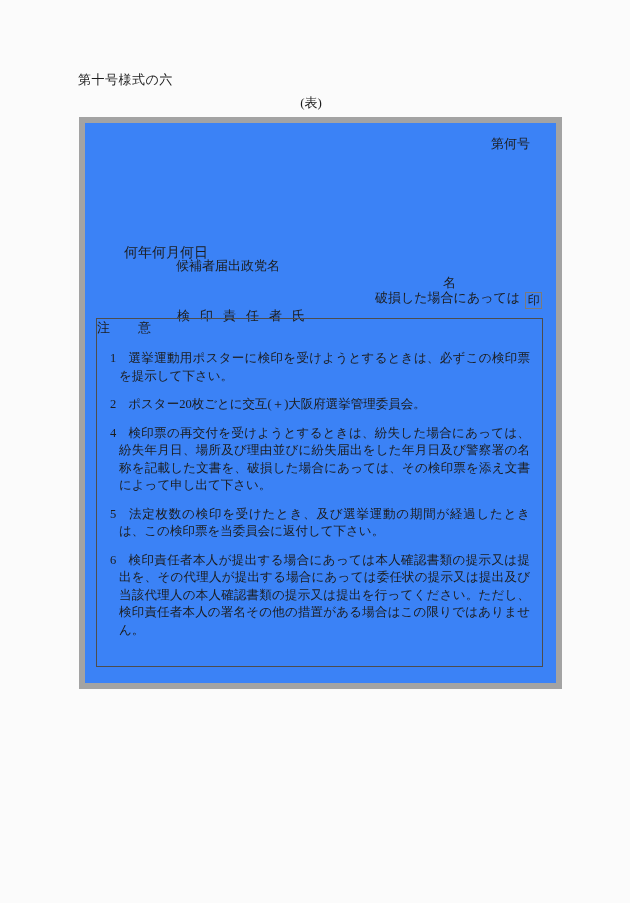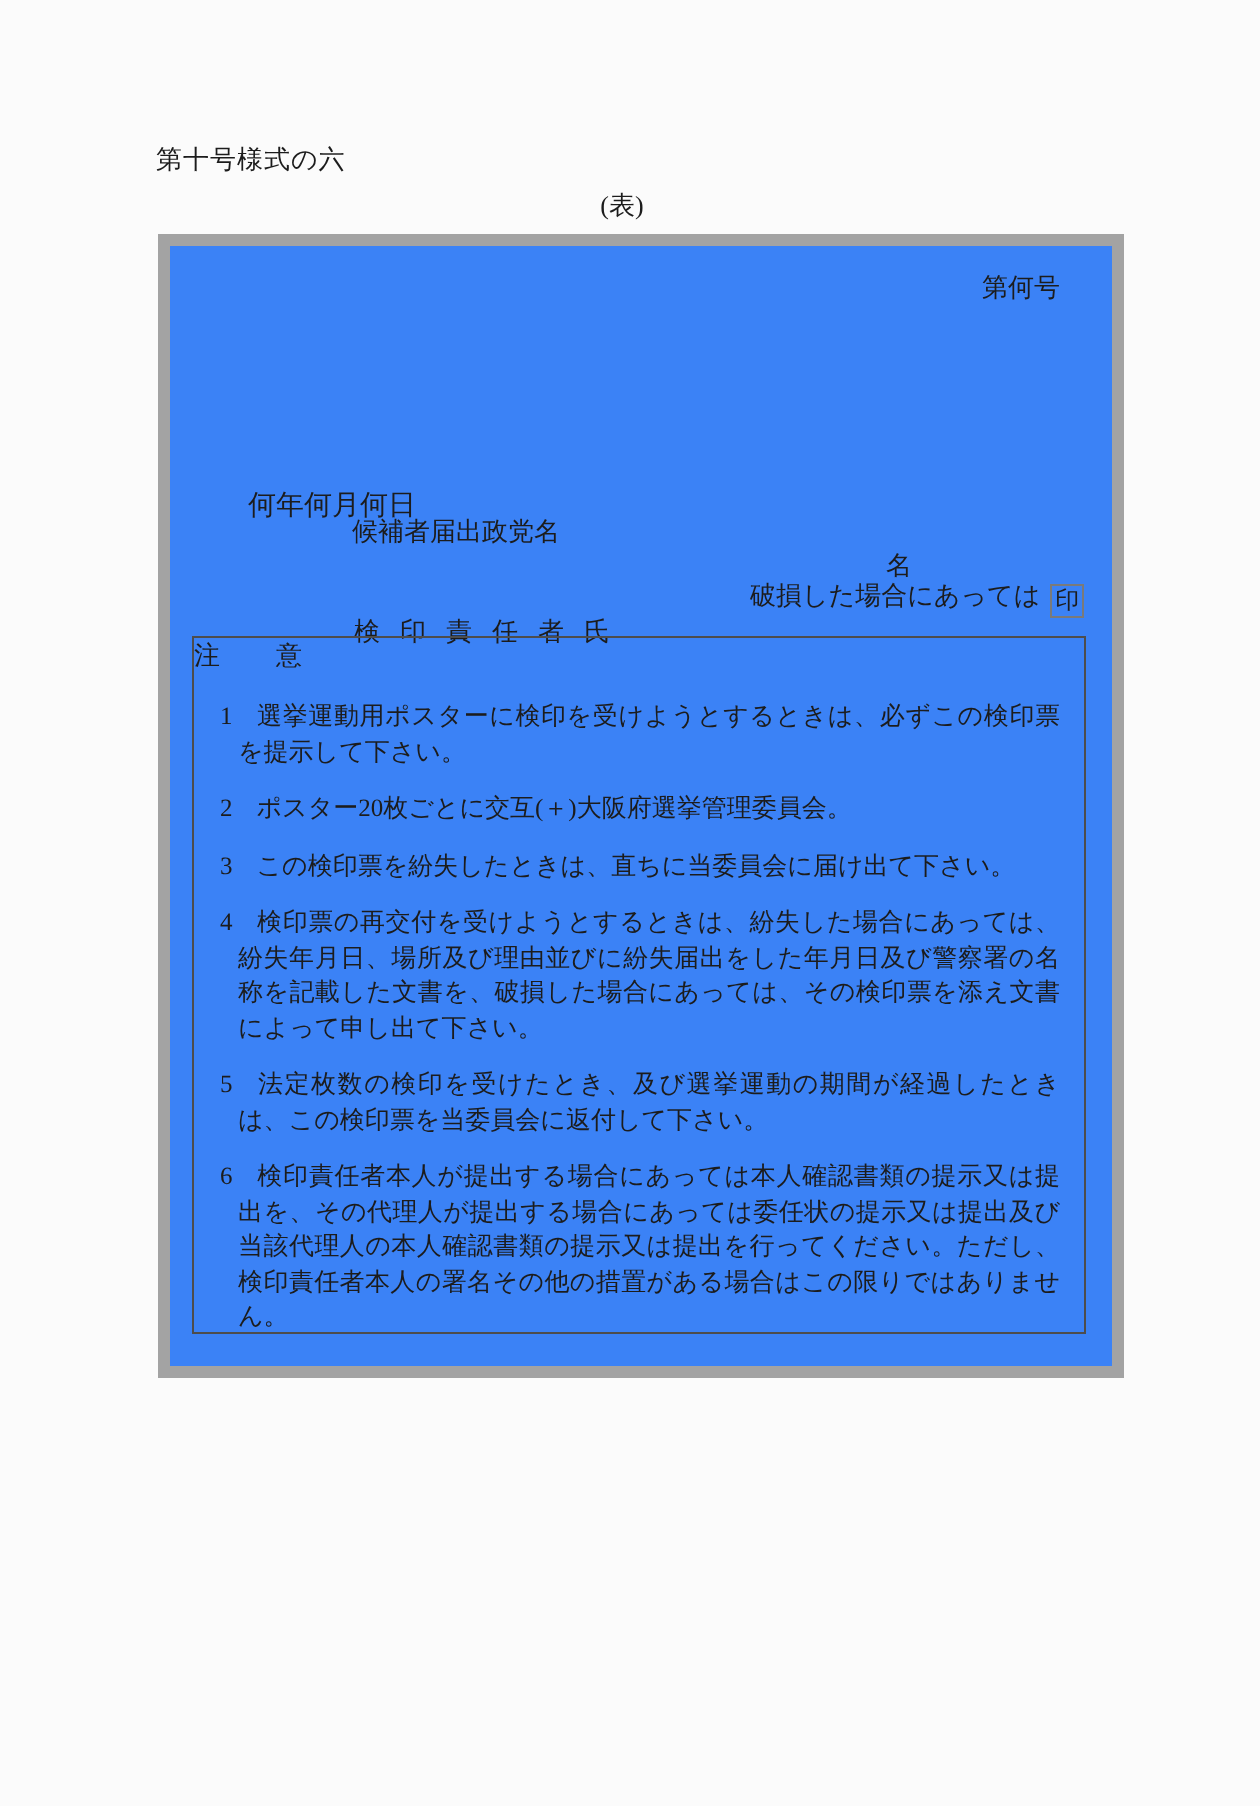--- a/index.html
+++ b/index.html
@@ -177,23 +177,20 @@
         <span>注</span><span class="heading-gap"></span><span>意</span>
       </div>
       <div class="notes-list">
         <div class="note-item">
           <span>1</span><span class="note-gap"></span><span>選挙運動用ポスターに検印を受けようとするときは、必ずこの検印票を提示して下さい。</span>
         </div>
         <div class="note-item">
           <span>2</span><span class="note-gap"></span><span>ポスター20枚ごとに交互(＋)大阪府選挙管理委員会。</span>
         </div>
         <div class="note-item">
-          <span>3</span><span class="note-gap"></span><span>この検印票を紛失したときは、直ちに当委員会に届け出て下さい。</span>
-        </div>
-        <div class="note-item">
           <span>4</span><span class="note-gap"></span><span>検印票の再交付を受けようとするときは、紛失した場合にあっては、紛失年月日、場所及び理由並びに紛失届出をした年月日及び警察署の名称を記載した文書を、破損した場合にあっては、その検印票を添え文書によって申し出て下さい。</span>
         </div>
         <div class="note-item">
           <span>5</span><span class="note-gap"></span><span>法定枚数の検印を受けたとき、及び選挙運動の期間が経過したときは、この検印票を当委員会に返付して下さい。</span>
         </div>
         <div class="note-item">
           <span>6</span><span class="note-gap"></span><span>検印責任者本人が提出する場合にあっては本人確認書類の提示又は提出を、その代理人が提出する場合にあっては委任状の提示又は提出及び当該代理人の本人確認書類の提示又は提出を行ってください。ただし、検印責任者本人の署名その他の措置がある場合はこの限りではありません。</span>
         </div>
       </div>
     </div>

